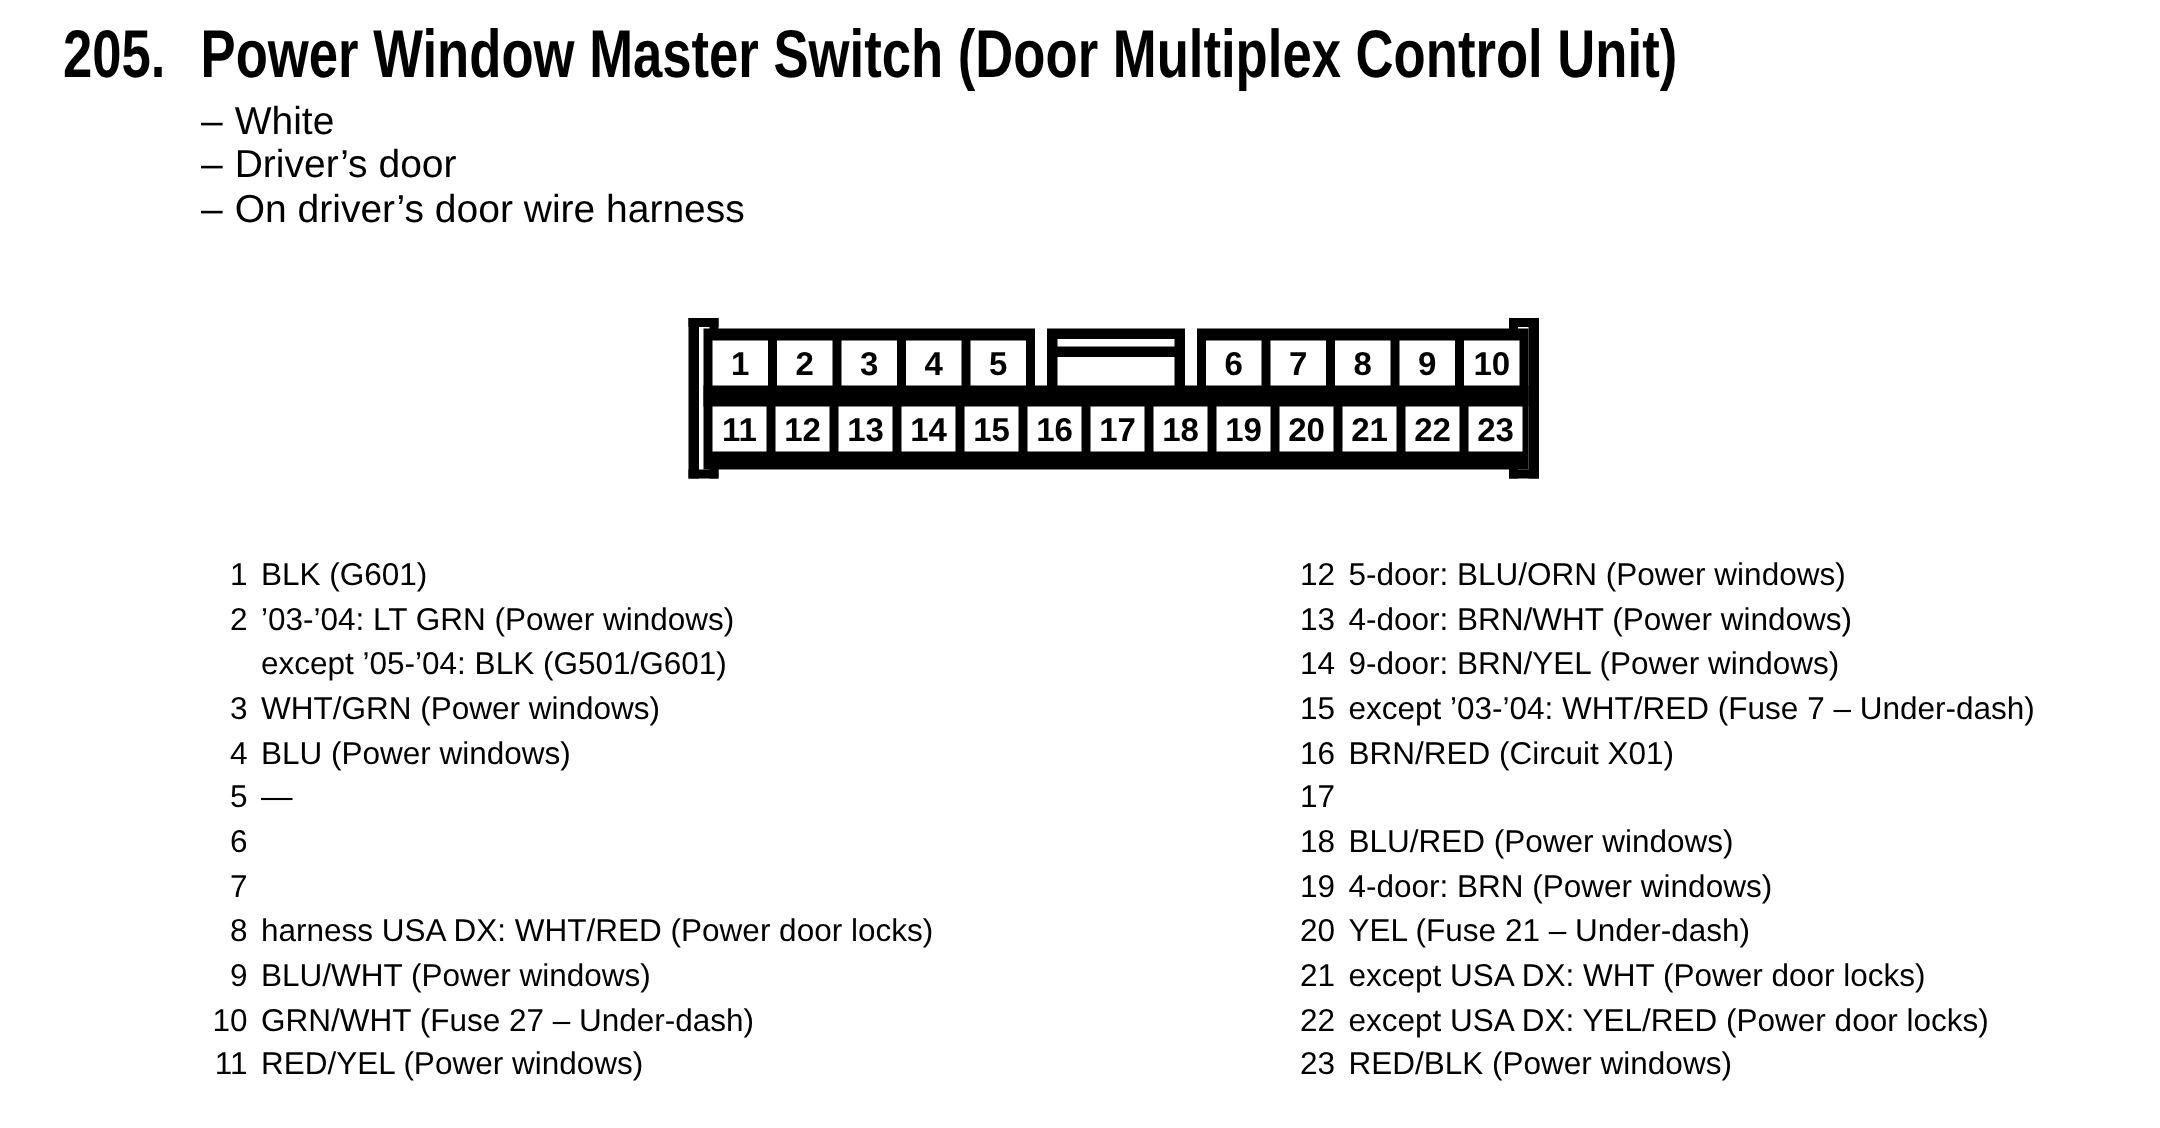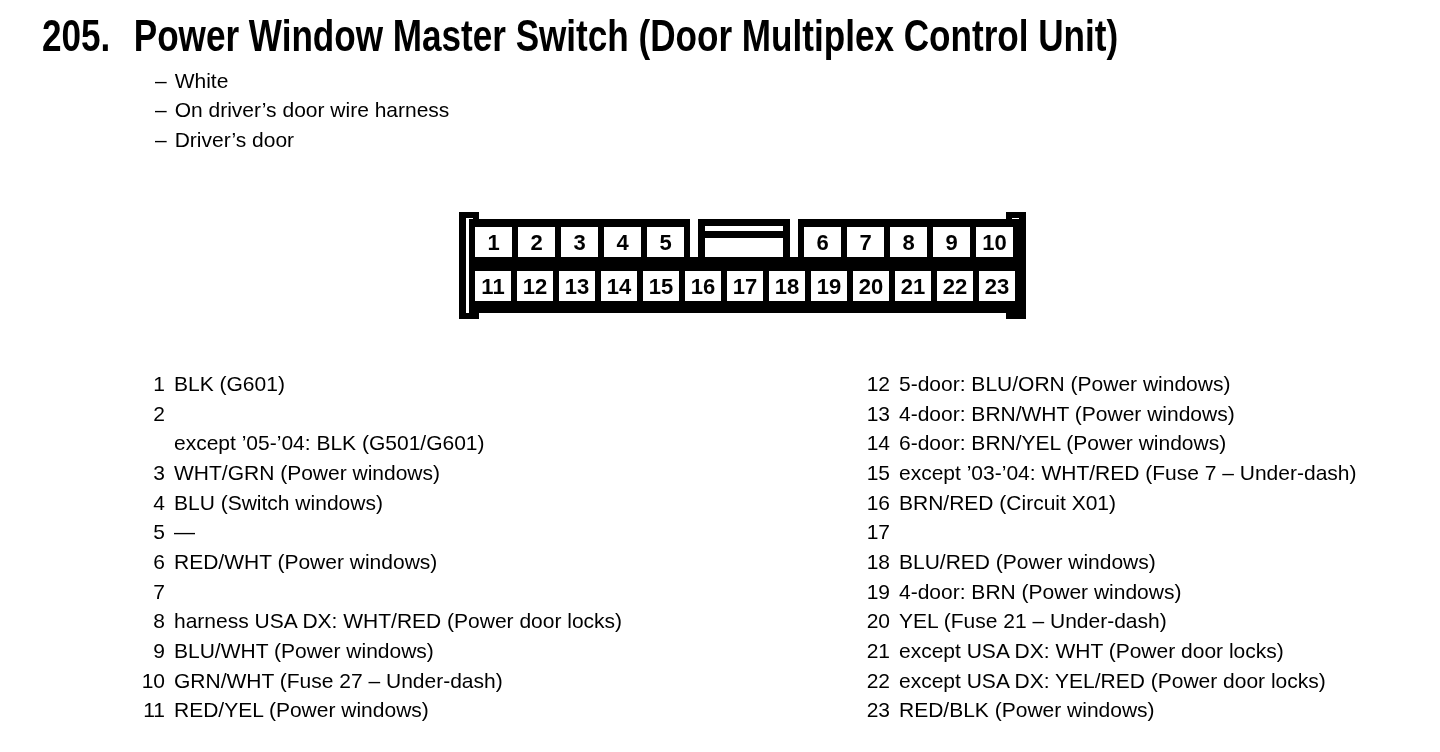--- a/index.html
+++ b/index.html
@@ -22,22 +22,22 @@
     display: flex;
     transform: scaleX(0.78);
     transform-origin: left top;
     letter-spacing: 0;
   }
   .title-num { margin-right: 30px; }
 
   
   .bullets {
     position: absolute;
-    left: 155px; top: 66px;
-    font-size: 21px;
+    left: 134px; top: 66px;
+    font-size: 26px;
     line-height: 29.3px;
   }
   .bullet-line { white-space: nowrap; }
   .bullet-dash { display: inline-block; margin-right: 8px; }
 
   
   .connector-svg {
     position: absolute;
     left: 455px; top: 208px;
   }
@@ -68,24 +68,24 @@
 <div class="title-row">
   <span class="title-num">205.</span>
   <span>Power Window Master Switch (Door Multiplex Control Unit)</span>
 </div>
 
 <div class="bullets">
   <div class="bullet-line">
     <span class="bullet-dash">–</span><span>White</span>
   </div>
   <div class="bullet-line">
-    <span class="bullet-dash">–</span><span>On driver’s door wire harness</span>
+    <span class="bullet-dash">–</span><span>Driver’s door</span>
   </div>
   <div class="bullet-line">
-    <span class="bullet-dash">–</span><span>Driver’s door</span>
+    <span class="bullet-dash">–</span><span>On driver’s door wire harness</span>
   </div>
 </div>
 
 <svg class="connector-svg" width="575" height="115" viewBox="0 0 575 115" xmlns="http://www.w3.org/2000/svg">
 
   <g fill="#000000">
 
     <rect x="4" y="4" width="7" height="107"></rect>
     <rect x="4" y="4" width="20" height="6"></rect>
     <rect x="18" y="4" width="6" height="12"></rect>
@@ -165,40 +165,40 @@
   </g>
 </svg>
 
 <div class="pin-col pin-col-left">
   <div class="pin-row">
       <span class="pin-num">1</span>
       <span class="pin-text">BLK (G601)</span>
     </div>
   <div class="pin-row">
       <span class="pin-num">2</span>
+      <span class="pin-text">’03-’04: LT GRN (Power windows)</span>
     </div>
   <div class="pin-row">
       <span class="pin-num"></span>
       <span class="pin-text">except ’05-’04: BLK (G501/G601)</span>
     </div>
   <div class="pin-row">
       <span class="pin-num">3</span>
       <span class="pin-text">WHT/GRN (Power windows)</span>
     </div>
   <div class="pin-row">
       <span class="pin-num">4</span>
-      <span class="pin-text">BLU (Switch windows)</span>
+      <span class="pin-text">BLU (Power windows)</span>
     </div>
   <div class="pin-row">
       <span class="pin-num">5</span>
       <span class="pin-text">—</span>
     </div>
   <div class="pin-row">
       <span class="pin-num">6</span>
-      <span class="pin-text">RED/WHT (Power windows)</span>
     </div>
   <div class="pin-row">
       <span class="pin-num">7</span>
     </div>
   <div class="pin-row">
       <span class="pin-num">8</span>
       <span class="pin-text">harness USA DX: WHT/RED (Power door locks)</span>
     </div>
   <div class="pin-row">
       <span class="pin-num">9</span>
@@ -218,21 +218,21 @@
   <div class="pin-row">
       <span class="pin-num">12</span>
       <span class="pin-text">5-door: BLU/ORN (Power windows)</span>
     </div>
   <div class="pin-row">
       <span class="pin-num">13</span>
       <span class="pin-text">4-door: BRN/WHT (Power windows)</span>
     </div>
   <div class="pin-row">
       <span class="pin-num">14</span>
-      <span class="pin-text">6-door: BRN/YEL (Power windows)</span>
+      <span class="pin-text">9-door: BRN/YEL (Power windows)</span>
     </div>
   <div class="pin-row">
       <span class="pin-num">15</span>
       <span class="pin-text">except ’03-’04: WHT/RED (Fuse 7 – Under-dash)</span>
     </div>
   <div class="pin-row">
       <span class="pin-num">16</span>
       <span class="pin-text">BRN/RED (Circuit X01)</span>
     </div>
   <div class="pin-row">

